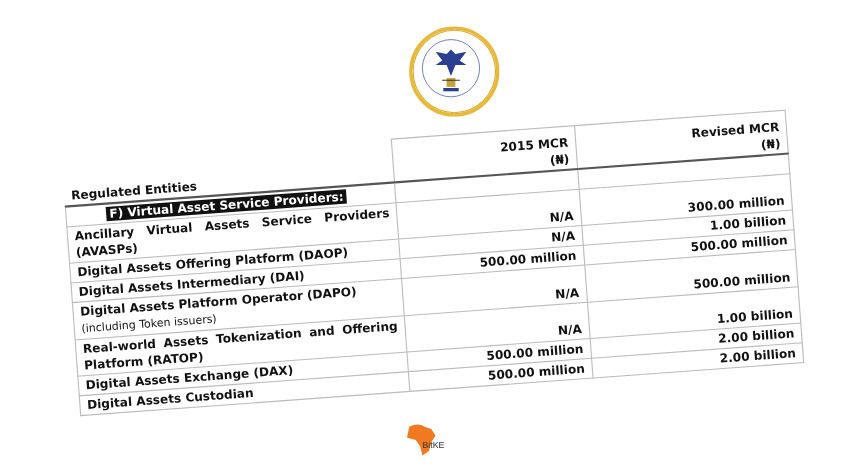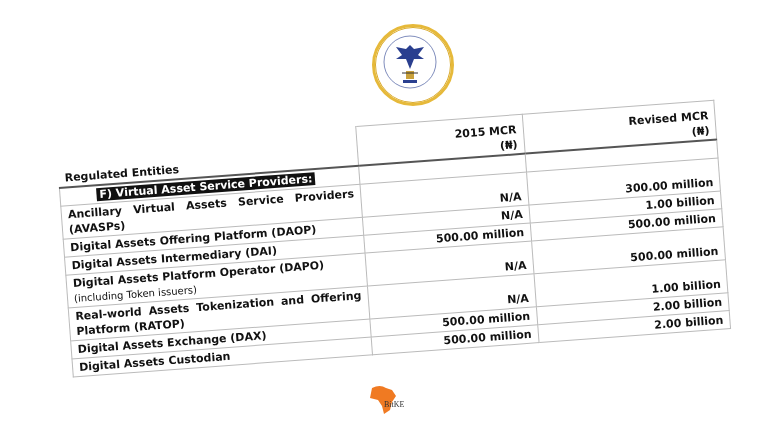--- a/index.html
+++ b/index.html
@@ -28,21 +28,21 @@
     td.col2 { width:150px; }
     td.col3 { width:175px; }
     tr.hdr td { border-bottom:2px solid #555; height:36px; }
     tr.hdr td.col1 { border-top:none; border-left:none; vertical-align:bottom; }
     .cat { background:#111; color:#fff; padding:0 3px; margin-left:30px; }
     .just { text-align:justify; text-align-last:left; }
     .small { font-weight:normal; font-size:10px; }
     .logo {
       position:absolute; left:366px; top:384px; width:42px; height:32px;
     }
-    .logo-text { position:absolute; left:384px; top:400px; font-size:8px; color:#333; font-family:Liberation Serif, serif; }
+    .logo-text { position:absolute; left:384px; top:400px; font-size:8px; color:#333; font-family:Liberation Sans, sans-serif; }
   </style>
 </head>
 <body>
 
 <div class="seal">
   <svg width="76" height="76" viewBox="0 0 76 76">
     <circle cx="35" cy="35" r="26" fill="none" stroke="#2a3f8f" stroke-width="0.6"></circle>
     <path d="M35 18 l-4 4 l-10 -2 l6 8 l-6 4 l10 0 l4 10 l4 -10 l10 0 l-6 -4 l6 -8 l-10 2z" fill="#2a3f8f"></path>
     <rect x="31" y="44" width="8" height="8" fill="#c9a13a"></rect>
     <line x1="27" y1="46" x2="43" y2="46" stroke="#333" stroke-width="1"></line>

